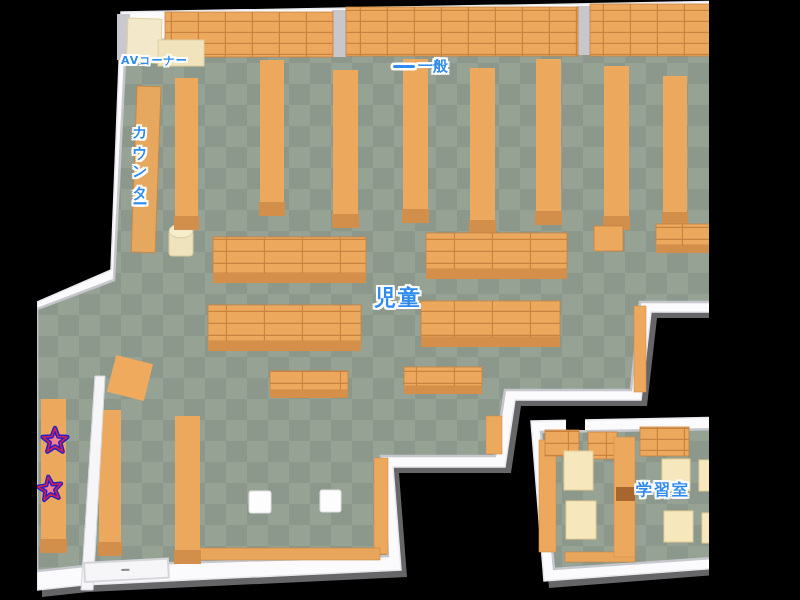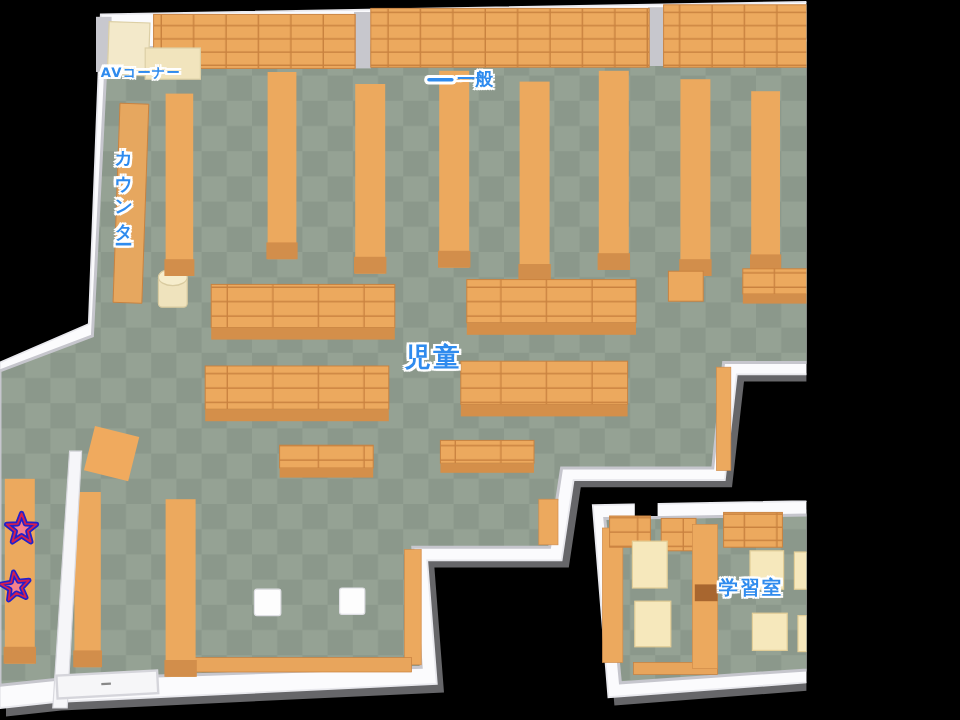--- a/index.html
+++ b/index.html
@@ -1,17 +1,17 @@
 <!DOCTYPE html>
 <html><head>
 <meta charset="utf-8">
 <style>
   html,body{margin:0;padding:0;background:#000;}
   .scene{position:relative;width:672px;height:600px;background:#000;overflow:hidden;
-         font-family:"DejaVu Sans",sans-serif;}
+         font-family:"DejaVu Sans",sans-serif;margin-left:37px;}
   .scene svg{position:absolute;left:0;top:0;}
   .maplabel{position:absolute;color:#2F8BEE;font-weight:bold;white-space:nowrap;
     text-shadow:-2px -2px 0 #fff,2px -2px 0 #fff,-2px 2px 0 #fff,2px 2px 0 #fff,
                  0 -2px 0 #fff,0 2px 0 #fff,-2px 0 0 #fff,2px 0 0 #fff,
                  0 0 3px #fff;}
   .lbl-av{left:84px;top:53px;font-size:11px;letter-spacing:1px;}
   .lbl-general{left:356px;top:57px;font-size:15px;display:flex;align-items:center;justify-content:center;}
   .lbl-general .pointer{display:inline-block;width:22px;height:3px;background:#2F8BEE;
     box-shadow:0 0 0 2.5px #fff;margin-right:3px;border-radius:2px;}
   .lbl-counter{left:93px;top:115px;font-size:15px;writing-mode:vertical-rl;

